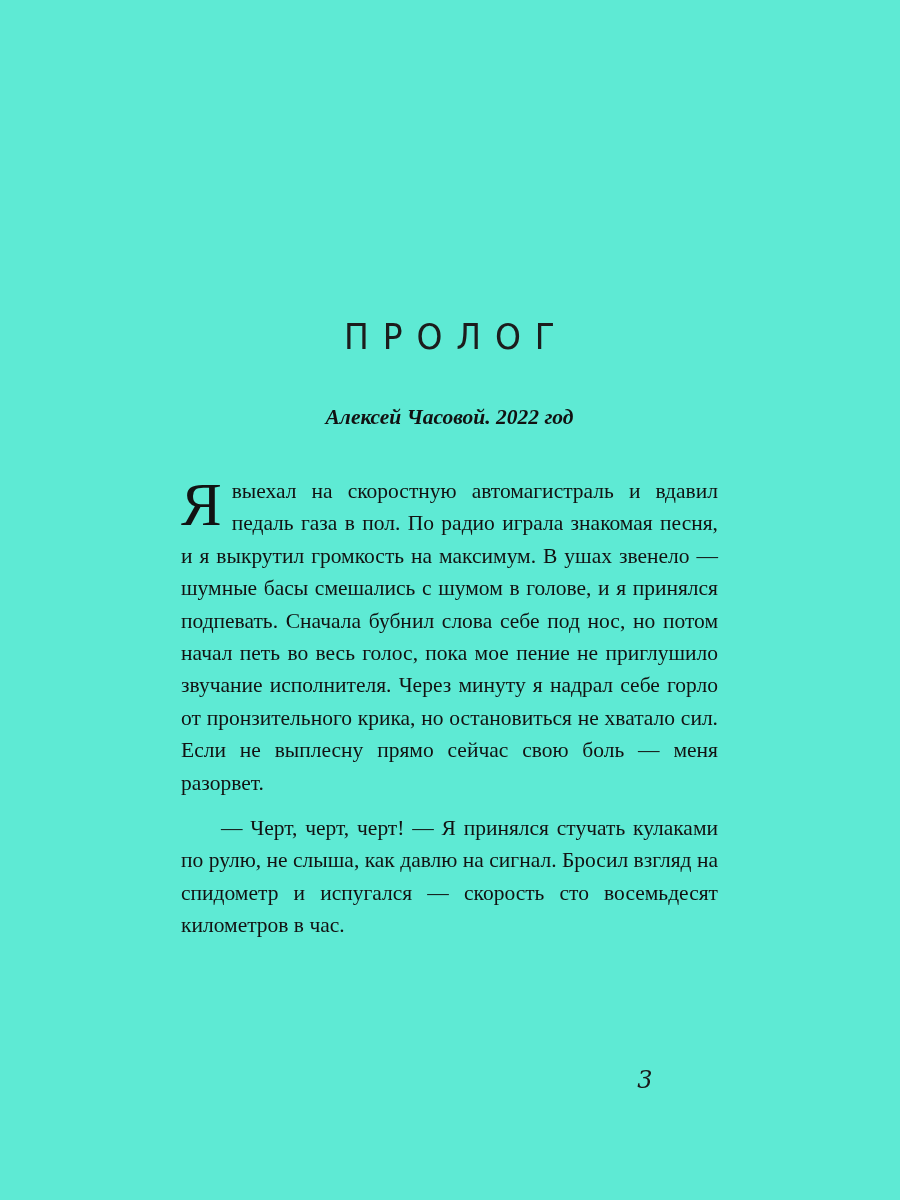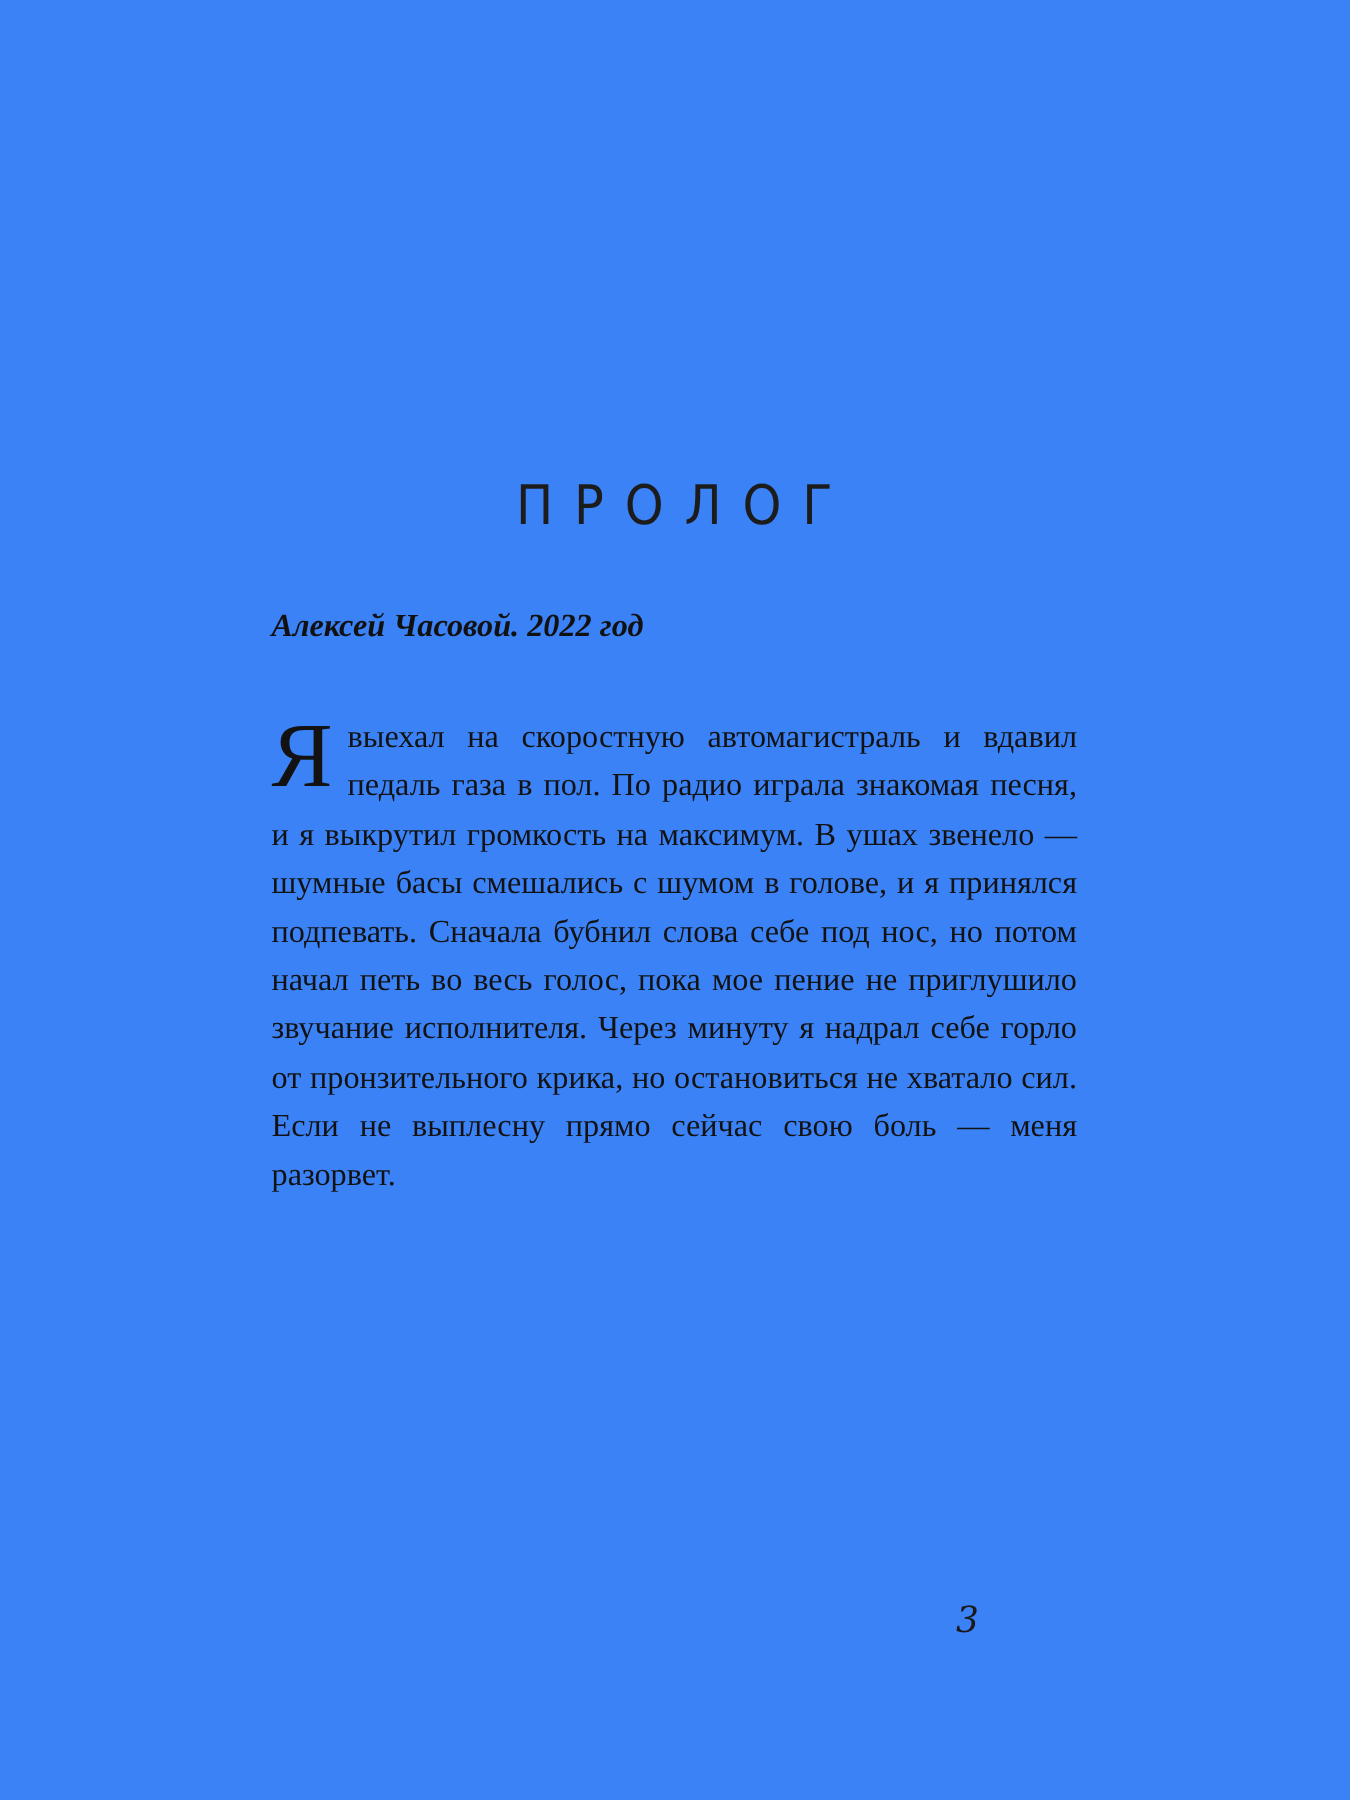--- a/index.html
+++ b/index.html
@@ -11,21 +11,21 @@
     height: 1200px;
     background: #ffffff;
     color: #141414;
     font-family: "Liberation Serif", serif;
     position: relative;
     overflow: hidden;
   }
   .page {
     position: absolute;
     inset: 0;
-    background: #3b82f6;
+    background: #5eead4;
   }
   .content {
     position: absolute;
     left: 181px;
     top: 314px;
     width: 537px;
   }
   .title {
     font-family: "DejaVu Sans", sans-serif;
     font-weight: 400;
@@ -38,21 +38,21 @@
     margin: 0 0 48px 0;
     transform: scaleY(1.10);
     transform-origin: center top;
   }
   .byline {
     font-family: "Liberation Serif", serif;
     font-weight: 700;
     font-style: italic;
     font-size: 21.5px;
     line-height: 27px;
-    text-align: left;
+    text-align: center;
     margin: 0 0 44px 0;
     color: #111111;
   }
   .body-text p.para {
     font-size: 21.5px;
     line-height: 32.4px;
     text-align: justify;
     margin: 0 0 13px 0;
     color: #121212;
   }
@@ -86,20 +86,21 @@
   <div class="content">
 
     <h1 class="title">ПРОЛОГ</h1>
 
     <div class="byline">Алексей Часовой. 2022 год</div>
 
     <div class="body-text">
 
       <p class="para first"><span class="dropcap">Я</span><span>выехал на скоростную автомагистраль и вдавил педаль газа в пол. По радио играла знакомая песня, и я выкрутил громкость на максимум. В ушах звенело — шумные басы смешались с шумом в голове, и я принялся подпевать. Сначала бубнил слова себе под нос, но потом начал петь во весь голос, пока мое пение не приглушило звучание исполнителя. Через минуту я надрал себе горло от пронзительного крика, но остановиться не хватало сил. Если не выплесну прямо сейчас свою боль — меня разорвет.</span></p>
 
+      <p class="para indent"><span>— Черт, черт, черт! — Я принялся стучать кулаками по рулю, не слыша, как давлю на сигнал. Бросил взгляд на спидометр и испугался — скорость сто восемьдесят километров в час.</span></p>
 
 
     </div>
 
   </div>
 
   <div class="pagenum">3</div>
 
 </div>
 

